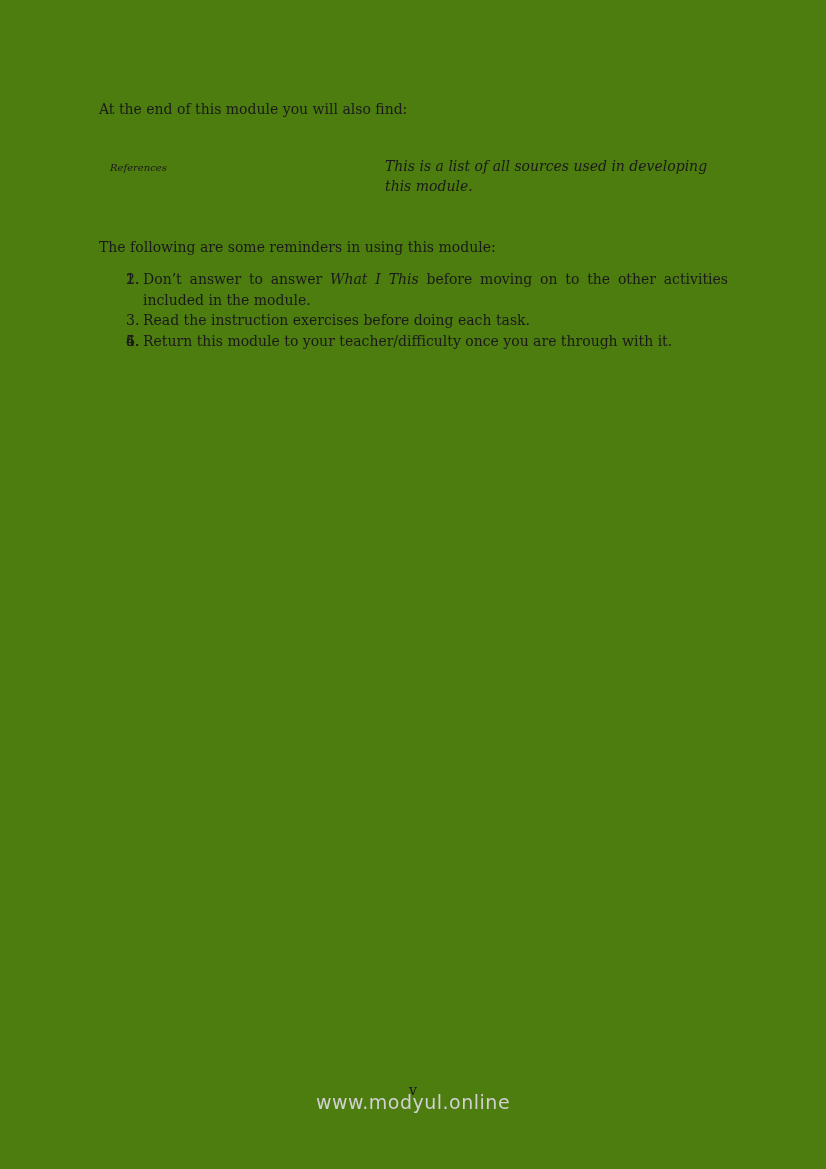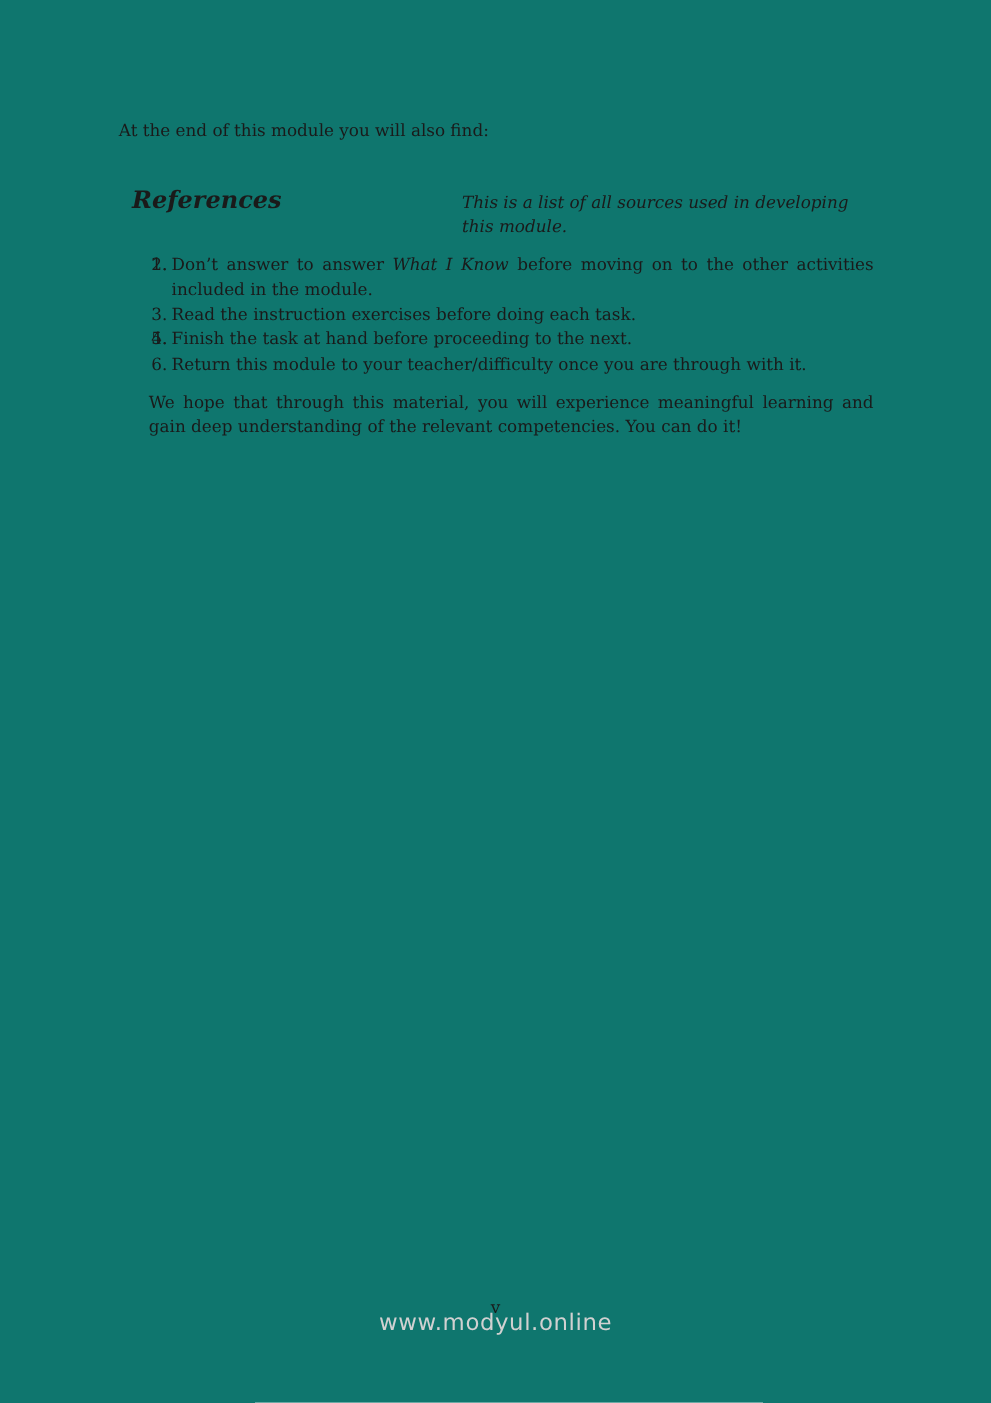--- a/index.html
+++ b/index.html
@@ -4,21 +4,21 @@
 <style>
   html, body {
     margin: 0;
     padding: 0;
     background: #ffffff;
   }
   .page {
     position: relative;
     width: 826px;
     height: 1169px;
-    background: #0f766e;
+    background: #4d7c0f;
     font-family: "DejaVu Serif", "Liberation Serif", serif;
     font-size: 14px;
     line-height: 20.7px;
     color: #1a1a1a;
     overflow: hidden;
   }
   .content {
     position: absolute;
     left: 99px;
     top: 99px;
@@ -29,23 +29,23 @@
   }
   .ref-row {
     display: flex;
     margin-top: 36px;
     align-items: baseline;
   }
   .ref-label {
     flex: none;
     margin-left: 11px;
     width: 275px;
-    font-weight: bold;
+    font-weight: normal;
     font-style: italic;
-    font-size: 20px;
+    font-size: 10px;
   }
   .ref-desc {
     flex: none;
     width: 352px;
     font-style: italic;
   }
   .heading {
     margin: 40px 0 0 0;
   }
   .list {
@@ -97,52 +97,51 @@
 <div class="page">
   <div class="content">
 
     <p class="intro">At the end of this module you will also find:</p>
 
     <div class="ref-row">
       <span class="ref-label">References</span>
       <span class="ref-desc">This is a list of all sources used in developing this module.</span>
     </div>
 
+    <p class="heading">The following are some reminders in using this module:</p>
 
     <div class="list">
 
       <div class="list-item">
         <span class="num">1.</span>
       </div>
 
       <div class="list-item">
         <span class="num">2.</span>
-        <span><span>Don’t answer to answer </span><span class="emph">What I Know</span><span> before moving on to the other activities included in the module.</span></span>
+        <span><span>Don’t answer to answer </span><span class="emph">What I This</span><span> before moving on to the other activities included in the module.</span></span>
       </div>
 
       <div class="list-item">
         <span class="num">3.</span>
         <span>Read the instruction exercises before doing each task.</span>
       </div>
 
       <div class="list-item">
         <span class="num">4.</span>
       </div>
 
       <div class="list-item">
         <span class="num">5.</span>
-        <span>Finish the task at hand before proceeding to the next.</span>
       </div>
 
       <div class="list-item">
         <span class="num">6.</span>
         <span>Return this module to your teacher/difficulty once you are through with it.</span>
       </div>
 
     </div>
 
-    <p class="para second">We hope that through this material, you will experience meaningful learning and gain deep understanding of the relevant competencies. You can do it!</p>
 
   </div>
 
   <div class="page-number">v</div>
   <div class="watermark">www.modyul.online</div>
 </div>
 
 </body></html>

